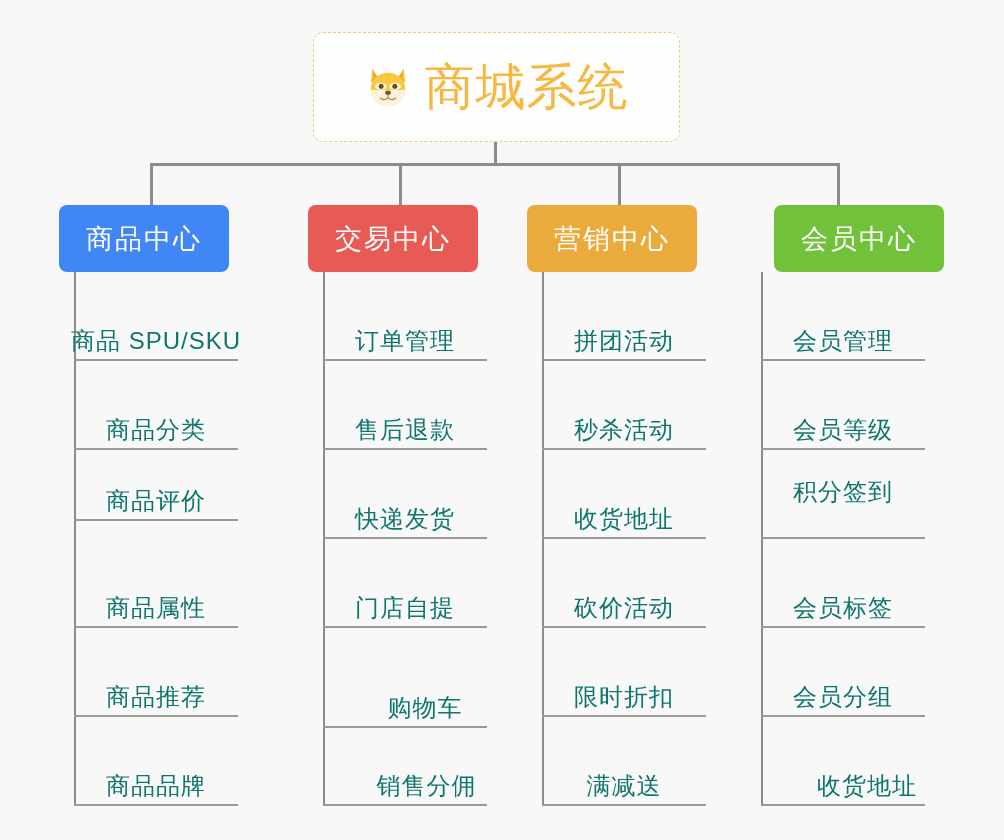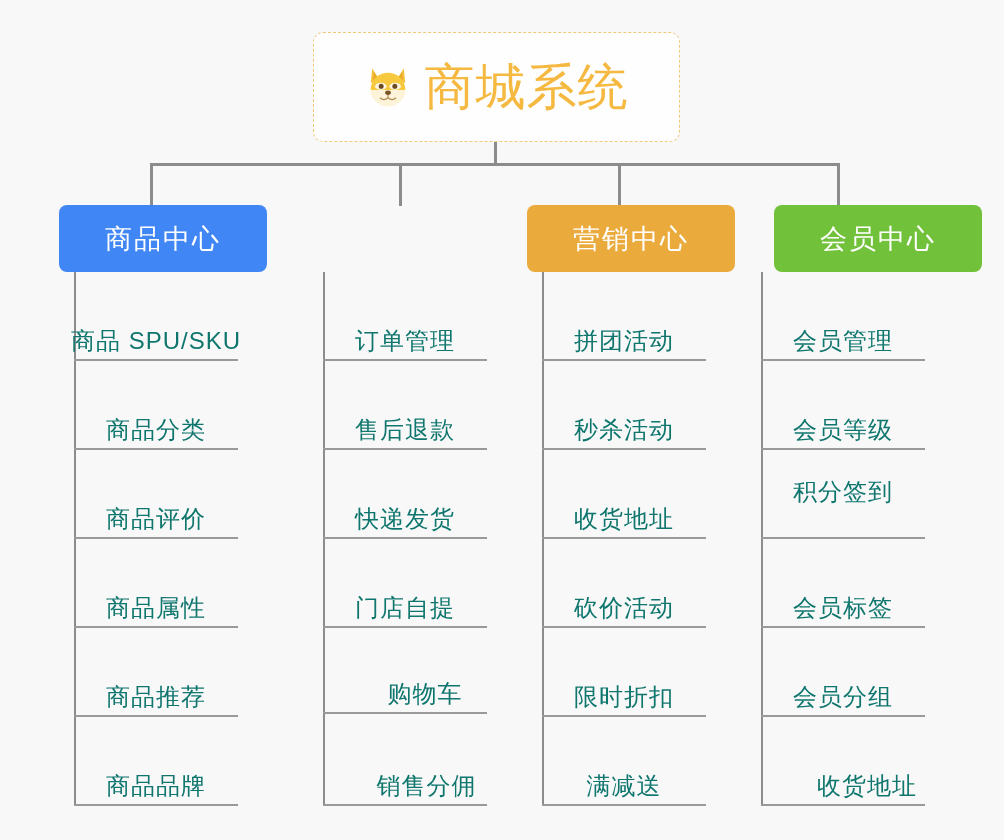--- a/index.html
+++ b/index.html
@@ -72,21 +72,21 @@
     top: 163px;
     width: 3px;
     height: 43px;
     background: #8c8c8c;
   }
 
   
   .cat-box {
     position: absolute;
     top: 205px;
-    width: 208px;
+    width: 170px;
     height: 67px;
     border-radius: 8px;
     display: flex;
     align-items: center;
     justify-content: center;
     color: #ffffff;
     font-size: 27px;
     letter-spacing: 2px;
     box-sizing: border-box;
   }
@@ -153,36 +153,39 @@
   <div class="stem-root" style="background: rgb(140, 140, 140);"></div>
   <div class="bus" style="background: rgb(140, 140, 140);"></div>
   <div class="drop" style="left: 150px; background: rgb(140, 140, 140);"></div>
   <div class="drop" style="left: 399px; background: rgb(140, 140, 140);"></div>
   <div class="drop" style="left: 618px; background: rgb(140, 140, 140);"></div>
   <div class="drop" style="left: 837px; background: rgb(140, 140, 140);"></div>
 
   <div class="cat-box" style="left: 59px; background: rgb(64, 134, 244);">
       <span>商品中心</span>
     </div>
+  <div class="cat-box" style="left: 308px; background: rgb(232, 90, 84);">
+      <span>交易中心</span>
+    </div>
   <div class="cat-box" style="left: 527px; background: rgb(234, 171, 60);">
       <span>营销中心</span>
     </div>
   <div class="cat-box" style="left: 774px; background: rgb(114, 193, 59);">
       <span>会员中心</span>
     </div>
 
   <div class="leaf-col" style="left:74px;">
     <div class="leaf-spine" style="height: 534px;"></div>
     <div class="leaf-item" style="top:0px;">
         <span class="leaf-label">商品 SPU/SKU</span>
       </div>
     <div class="leaf-item" style="top:89px;">
         <span class="leaf-label">商品分类</span>
       </div>
-    <div class="leaf-item" style="top:178px;">
+    <div class="leaf-item" style="top:160px;">
         <span class="leaf-label">商品评价</span>
       </div>
     <div class="leaf-item" style="top:267px;">
         <span class="leaf-label">商品属性</span>
       </div>
     <div class="leaf-item" style="top:356px;">
         <span class="leaf-label">商品推荐</span>
       </div>
     <div class="leaf-item" style="top:445px;">
         <span class="leaf-label">商品品牌</span>
@@ -196,21 +199,21 @@
       </div>
     <div class="leaf-item" style="top:89px;">
         <span class="leaf-label">售后退款</span>
       </div>
     <div class="leaf-item" style="top:178px;">
         <span class="leaf-label">快递发货</span>
       </div>
     <div class="leaf-item" style="top:267px;">
         <span class="leaf-label">门店自提</span>
       </div>
-    <div class="leaf-item" style="top:353px;padding-left:40px;">
+    <div class="leaf-item" style="top:367px;padding-left:40px;">
         <span class="leaf-label">购物车</span>
       </div>
     <div class="leaf-item" style="top:445px;padding-left:43px;">
         <span class="leaf-label">销售分佣</span>
       </div>
   </div>
 
   <div class="leaf-col" style="left:542px;">
     <div class="leaf-spine" style="height: 534px;"></div>
     <div class="leaf-item" style="top:0px;">

